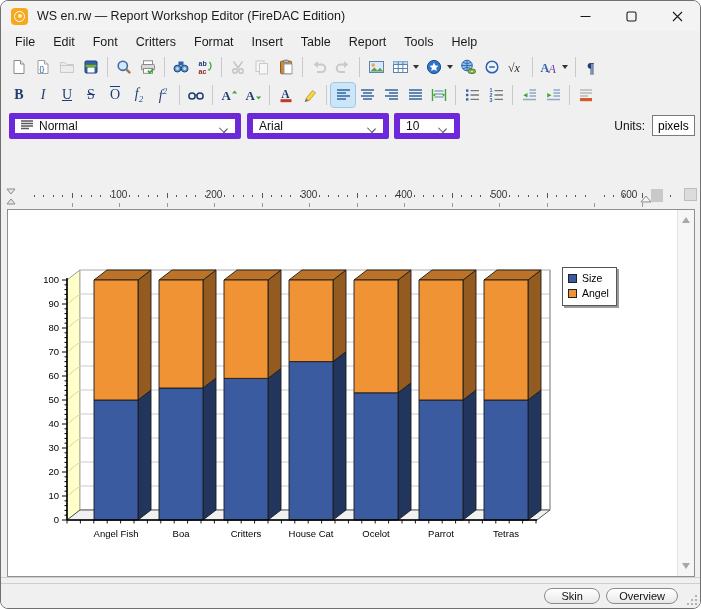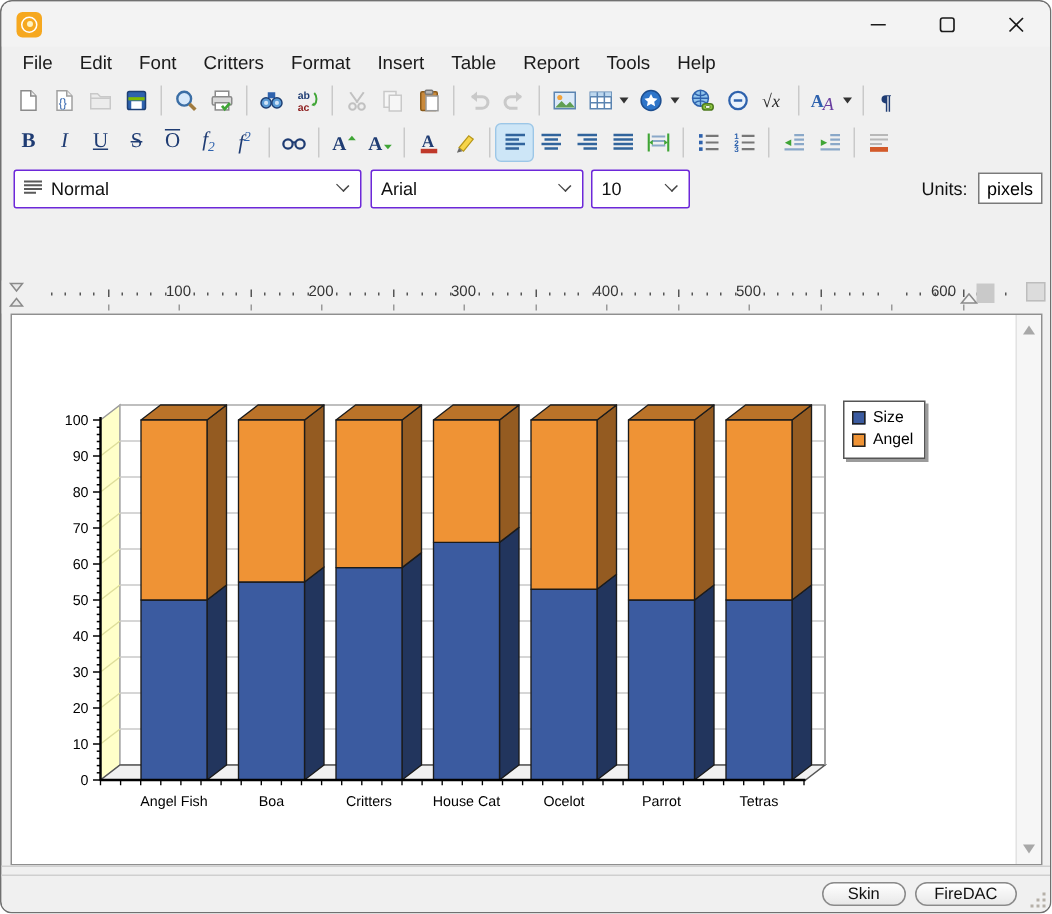--- a/index.html
+++ b/index.html
@@ -32,21 +32,21 @@
   .tbtn.active { background:#cde6f7; outline:1px solid #9bc7e8; }
   .tbtn.dim { opacity:.45; filter:grayscale(.9); }
   .tsep { width:1px; height:20px; background:#c9c9c9; margin:0 4px; }
   .drop { width:0; height:0; border-left:3.5px solid transparent; border-right:3.5px solid transparent;
           border-top:4px solid #333; margin:0 3px 0 1px; }
   .t { font-family:"Liberation Serif", serif; font-size:14px; color:#1f3c73; font-weight:bold; line-height:1; }
   .t sub,.t sup { font-size:9px; color:#2e62ad; }
 
   
   .stylebar { position:absolute; top:108px; left:0; right:0; height:33px; display:flex; align-items:center; }
-  .combo { height:26px; background:#fff; border:1px solid #6d28d9; border-radius:2px; display:flex;
+  .combo { height:26px; background:#fff; border:6px solid #6d28d9; border-radius:2px; display:flex;
            align-items:center; font-size:12px; color:#111; padding-left:6px; position:relative; }
   .combo .chev { position:absolute; right:8px; top:8px; width:7px; height:7px;
                  border-right:1.4px solid #444; border-bottom:1.4px solid #444; transform:rotate(45deg) scale(1,.8); margin-top:-2px; }
   .combo .cicon { margin-right:6px; }
   .units-label { font-size:12px; color:#111; margin-left:auto; margin-right:7px; }
   .units-box { width:43px; height:21px; border:1px solid #7a7a7a; background:#fff; font-size:12px;
                display:flex; align-items:center; padding-left:5px; margin-right:5px; }
 
   
   .tabbar { position:absolute; top:141px; left:0; right:0; height:25px; border-bottom:1px solid #a6a6a6; padding-left:3px; display:flex; align-items:flex-end; }
@@ -92,20 +92,21 @@
   .grip { position:absolute; right:3px; bottom:3px; width:11px; height:11px; }
   .grip i { position:absolute; width:2px; height:2px; background:#b5b0a8; }
 </style>
 </head>
 <body>
 
 <div class="win">
 
   <div class="titlebar">
     <span class="appicon"></span>
+    <span class="title">WS en.rw — Report Workshop Editor (FireDAC Edition)</span>
     <div class="wctrl">
         <div class="wbtn">
           <span>
             <svg width="11" height="11" viewBox="0 0 11 11">
               <line x1="0.5" y1="5.5" x2="10.5" y2="5.5" stroke="#1a1a1a" stroke-width="1.1"></line>
             </svg>
           </span>
         </div>
         <div class="wbtn">
           <span>
@@ -796,21 +797,21 @@
     <div class="vscroll">
       <span class="sarrow up"></span>
       <span class="sarrow down"></span>
     </div>
   </div>
 
   <div class="hscroll"></div>
 
   <div class="statusbar">
     <div class="sbtn">Skin</div>
-      <div class="sbtn">FireDAC</div>
+      <div class="sbtn">Overview</div>
       <div class="grip">
       <i style="right:0;bottom:0"></i>
         <i style="right:4px;bottom:0"></i>
         <i style="right:8px;bottom:0"></i>
       <i style="right:0;bottom:4px"></i>
         <i style="right:4px;bottom:4px"></i>
         <i style="right:0;bottom:8px"></i>
     </div>
   </div>
 

